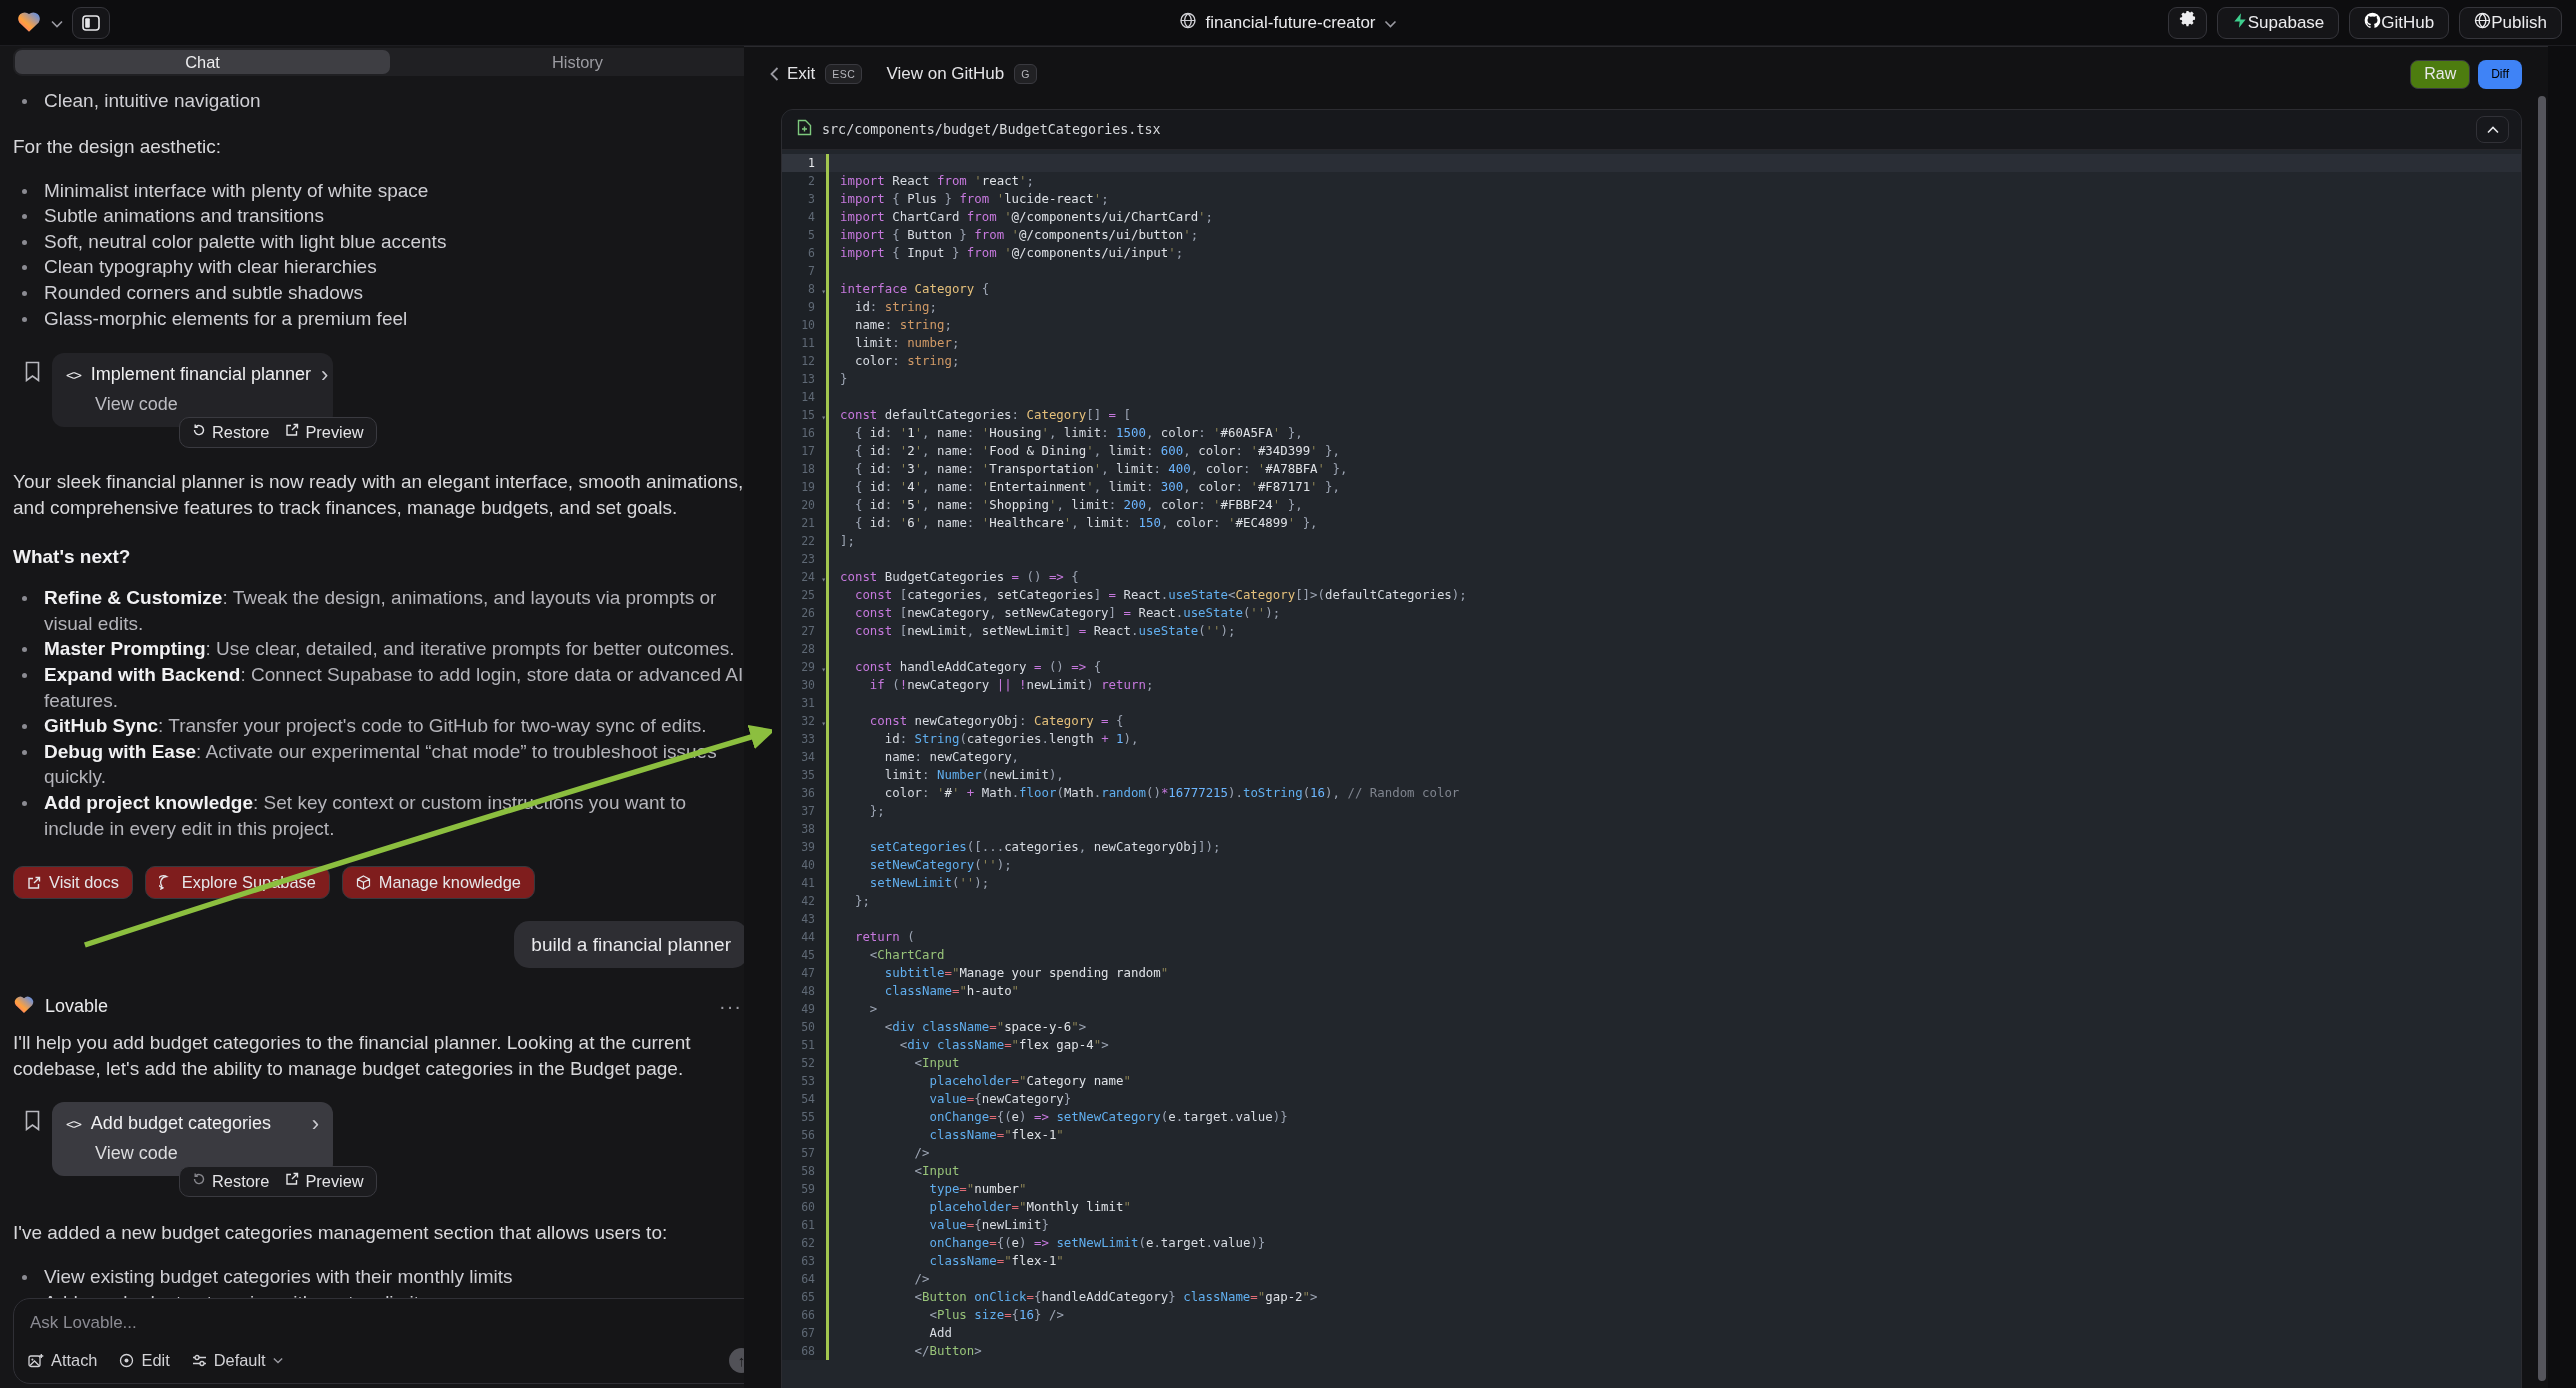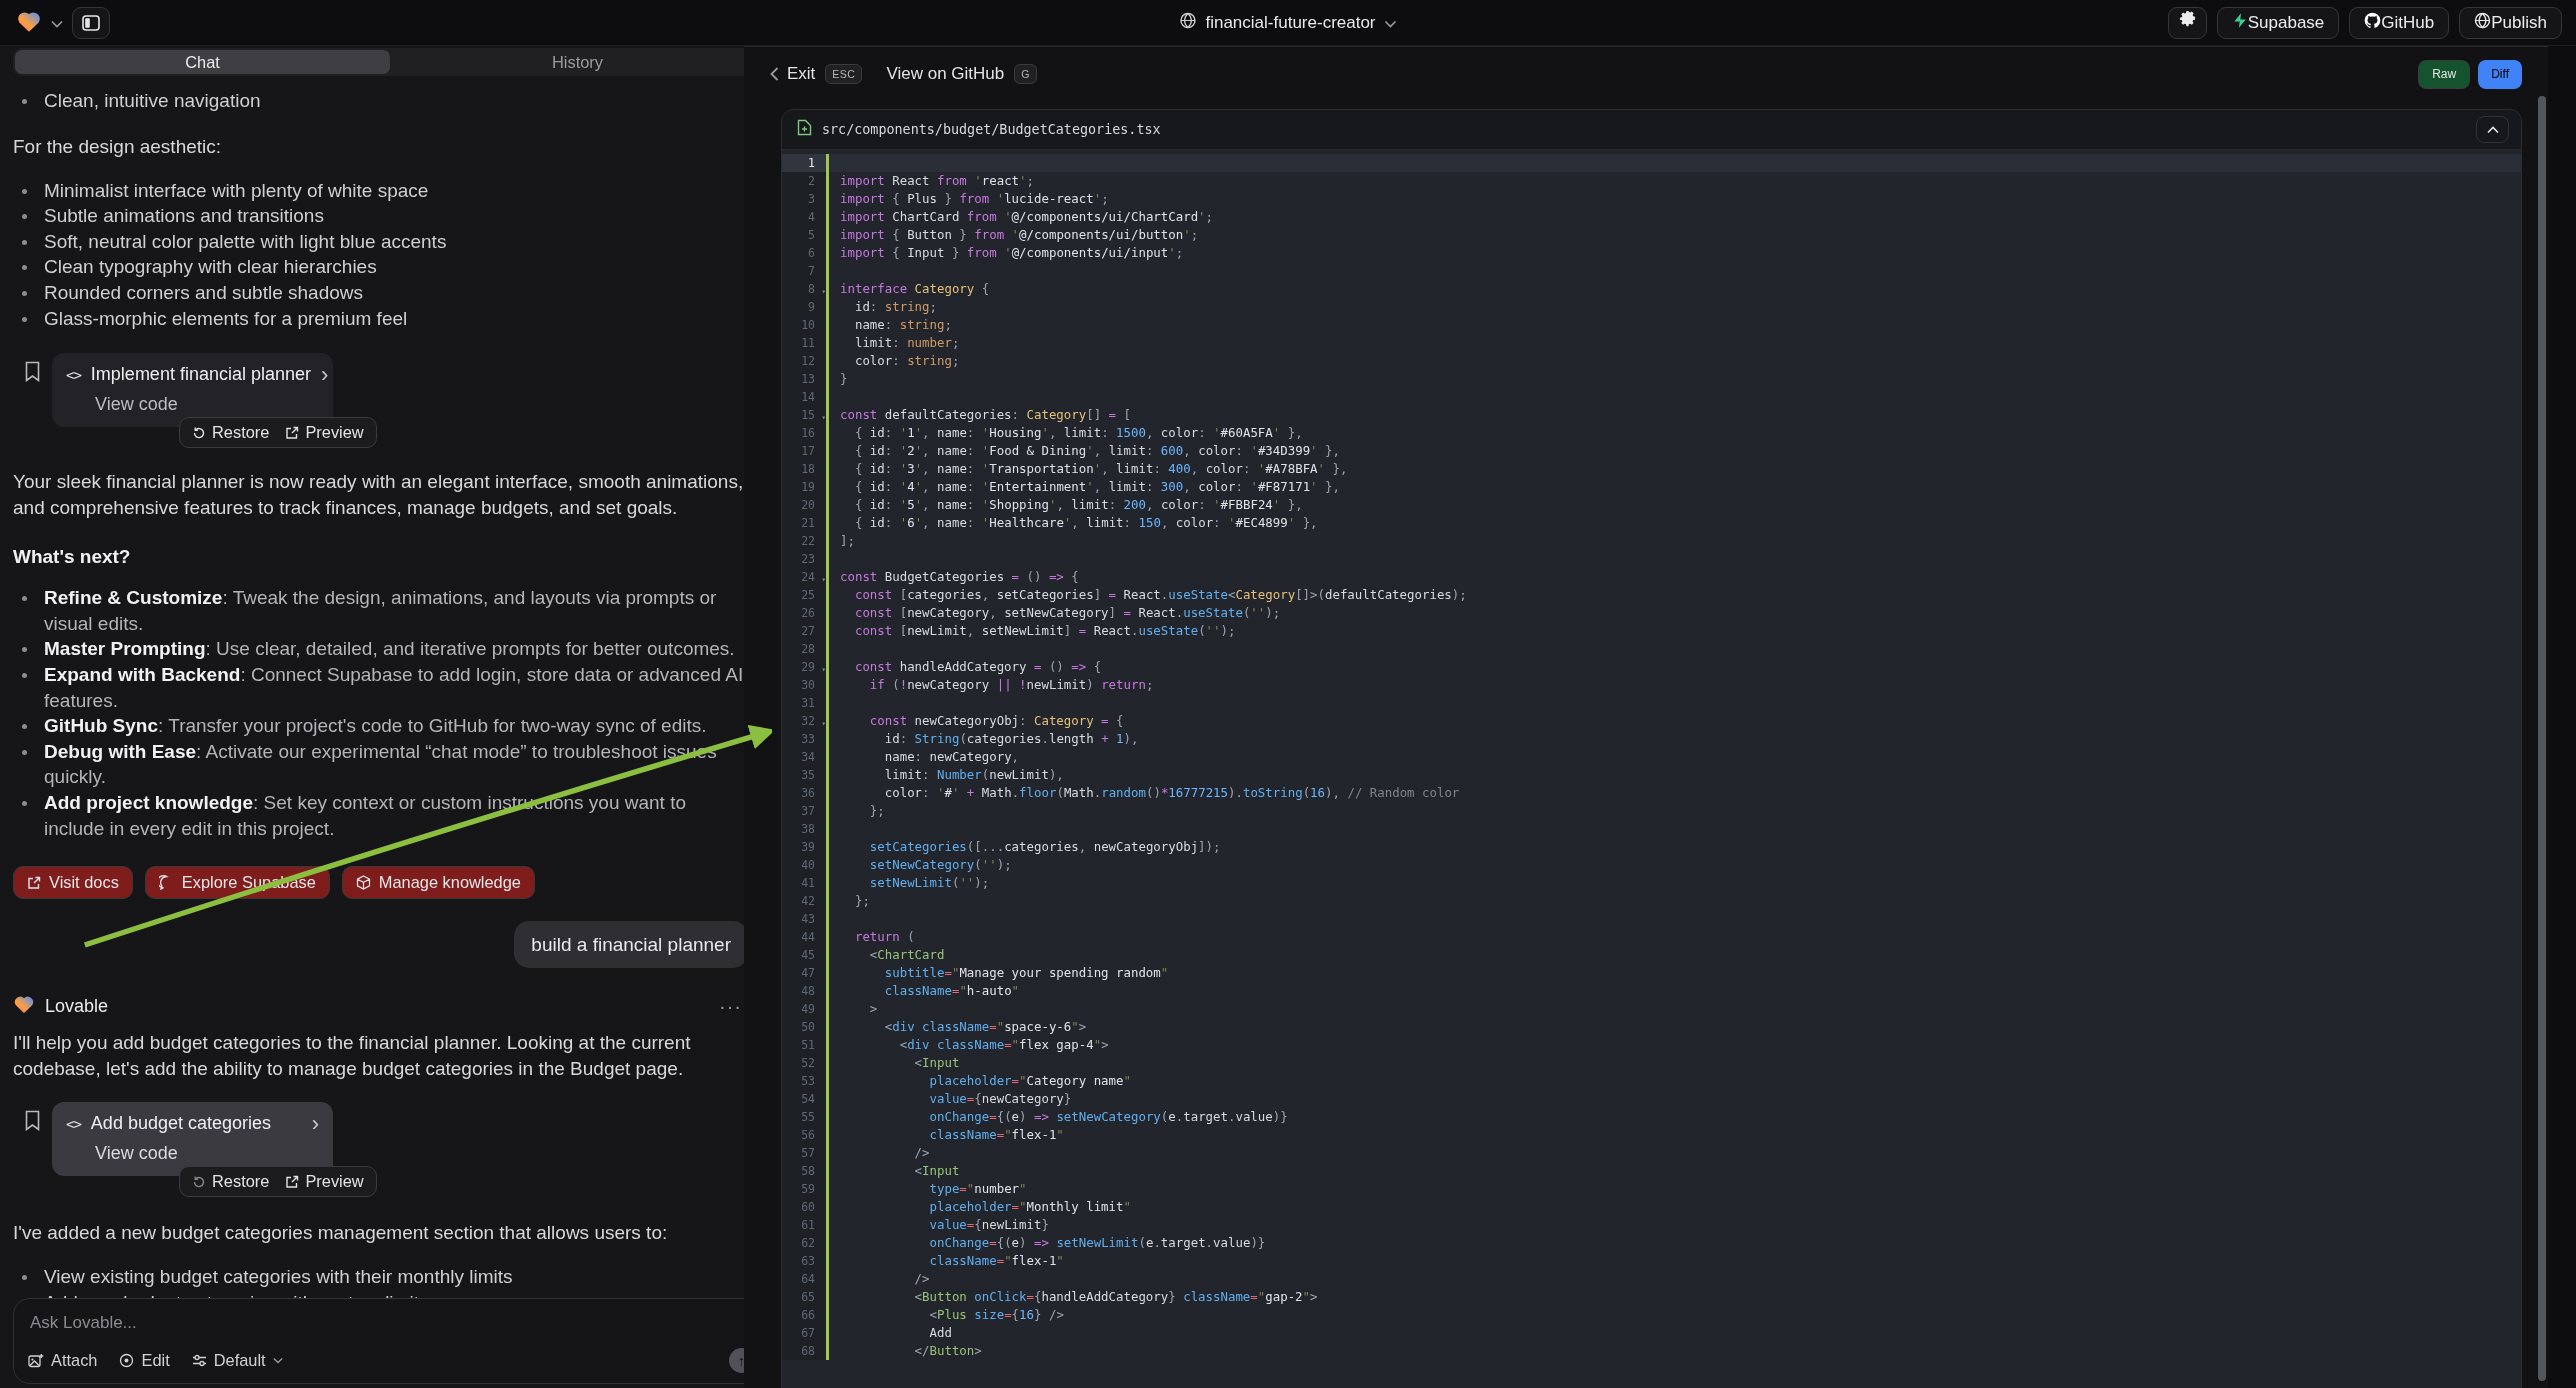--- a/index.html
+++ b/index.html
@@ -45,21 +45,21 @@
   .tool-card { background:#232327; border-radius:12px; padding:11px 14px 12px; position:relative; }
   .tool-card.lit { background:#3a3a40; }
   .tc-row { display:flex; align-items:center; gap:10px; }
   .tc-code { font-family:"DejaVu Sans Mono", monospace; font-size:14px; color:#e8e8ea; letter-spacing:-1px; }
   .tc-title { font-size:18px; color:#efeff1; flex:1; white-space:nowrap; }
   .tc-chev { color:#c9c9cf; font-size:22px; line-height:14px; }
   .tc-view { margin:9px 0 0 29px; font-size:18px; color:#bcbcc2; cursor:pointer; }
   .tool-card.lit .tc-view { color:#dcdcde; }
   .pill { position:absolute; left:127px; bottom:-21px; height:31px; background:#1c1c1f; border:1px solid #3a3a40;
           border-radius:10px; display:flex; align-items:center; gap:16px; padding:0 12px; z-index:5; }
-  .pill span { font-size:16.4px; color:#e3e3e6; display:flex; align-items:center; gap:6px; cursor:pointer; }
+  .pill span { font-size:16.4px; color:#e3e3e6; display:flex; align-items:flex-start; gap:6px; cursor:pointer; }
   .pill .dim { color:#86868c; }
 
   .actions { display:flex; gap:12px; }
   .action-btn { height:33px; border:1px solid #38383d; background:#7f1d1d; border-radius:10px; color:#e6e6e9;
                 font-size:16.4px; display:flex; align-items:center; gap:8px; padding:0 13px; cursor:pointer; }
 
   .bubble { background:#2e2e33; color:#e9e9ec; font-size:19px; line-height:25px; padding:11px 17px;
             border-radius:15px; max-width:597px; }
   .bubble-row { display:flex; justify-content:flex-end; padding-right:2px; }
 
@@ -81,22 +81,22 @@
   
   .arrow-svg { position:absolute; inset:0; pointer-events:none; z-index:20; }
 
   
   .code-head { height:54px; display:flex; align-items:center; padding:0 26px 0 26px; }
   .ch-left { display:flex; align-items:center; gap:10px; }
   .ch-item { font-size:17px; color:#e3e3e6; display:flex; align-items:center; gap:8px; cursor:pointer; }
   .kbd { border:1px solid #3a3a40; background:#212124; color:#b6b6bc; font-size:10.5px; border-radius:6px;
          padding:3px 6px; letter-spacing:0.5px; }
   .ch-right { margin-left:auto; display:flex; gap:8px; }
-  .raw-btn { height:29px; padding:0 13px; border:1px solid #3a3a40; background:#14532d; color:#e8e8ea;
-             font-size:12px; border-radius:8px; display:flex; align-items:center; cursor:pointer; }
+  .raw-btn { height:29px; padding:0 13px; border:1px solid #3a3a40; background:#4d7c0f; color:#e8e8ea;
+             font-size:16px; border-radius:8px; display:flex; align-items:center; cursor:pointer; }
   .diff-btn { height:29px; padding:0 13px; background:#3f83f6; color:#000000; font-size:12px; border-radius:8px;
               display:flex; align-items:center; cursor:pointer; }
 
   .file-card { position:absolute; top:62px; left:37px; width:1741px; height:1281px; border:1px solid #2c2c31;
                border-radius:12px 12px 0 0; overflow:hidden; background:#22262c; }
   .file-head { height:40px; background:#17181c; border-bottom:1px solid #26262b; display:flex; align-items:center;
                padding:0 12px 0 15px; }
   .file-path { font-family:"DejaVu Sans Mono", monospace; font-size:13.4px; color:#d6d8dc; margin-left:10px; flex:1; }
   .collapse-btn { width:33px; height:27px; border:1px solid #313137; border-radius:8px; display:flex;
                   align-items:center; justify-content:center; cursor:pointer; }

